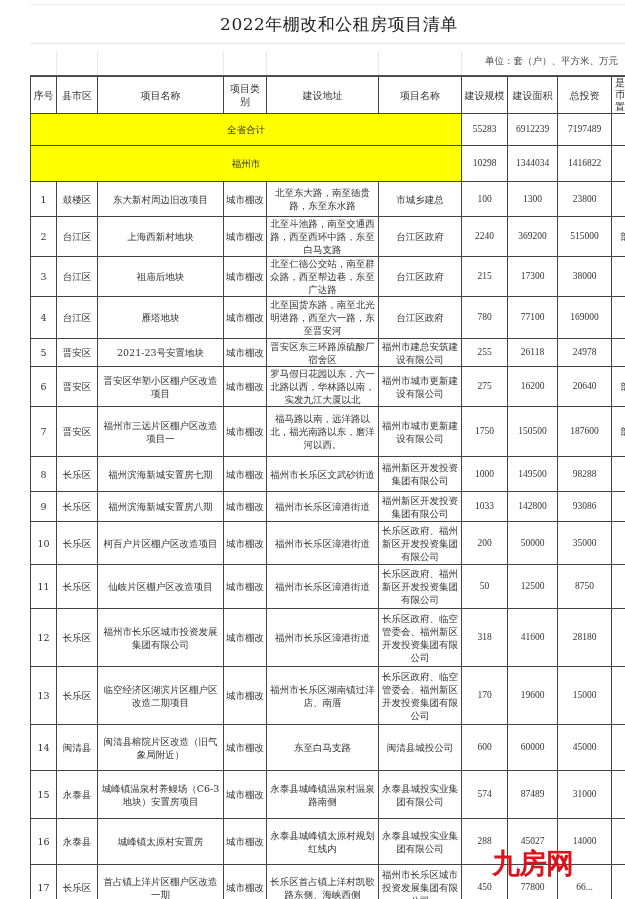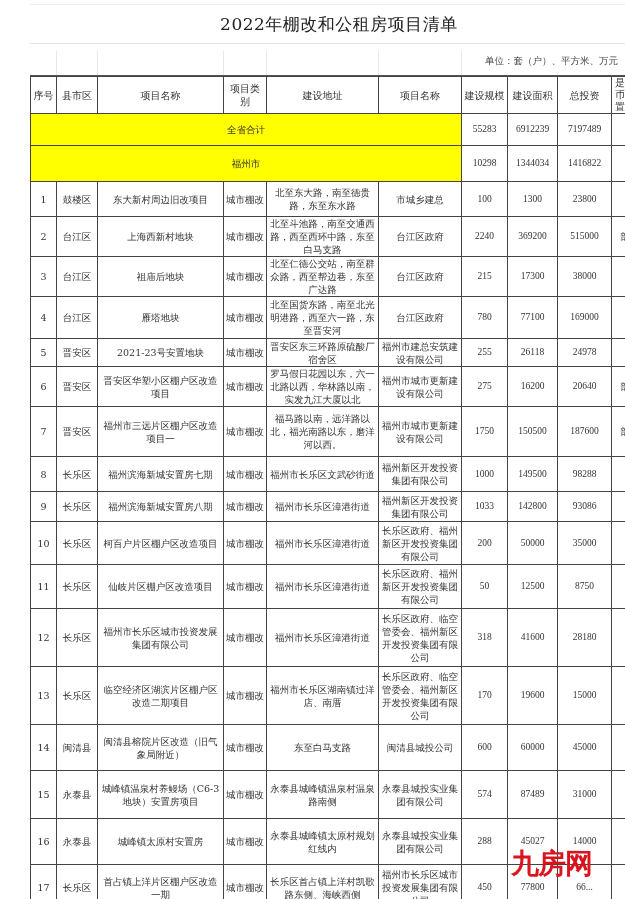--- a/index.html
+++ b/index.html
@@ -11,21 +11,21 @@
                font-size: 17px; color: #222; font-family: "DejaVu Serif", serif; letter-spacing: 0.5px; }
   .unit-row { height: 24px; position: relative; border-bottom: 1px solid #555; margin-top: 7px; }
   .unit-row .gl { position: absolute; top: 0; bottom: 0; border-left: 1px solid #e8e8e8; }
   .unit-row .unit { position: absolute; right: 30px; top: 4px; font-size: 9.5px; color: #444; }
   table { border-collapse: collapse; width: 618px; table-layout: fixed; font-size: 9.5px; }
   td, th { border: 1px solid #444; text-align: center; vertical-align: middle; padding: 0 2px;
            line-height: 13px; font-weight: normal; color: #333; }
   th { font-size: 10px; }
   .yellow td { background: #ffff00; }
   .num { font-size: 9.5px; font-family: "Liberation Serif", serif; }
-  .watermark { position: absolute; left: 511px; top: 848px; width: 104px; height: 48px; }
+  .watermark { position: absolute; left: 492px; top: 848px; width: 104px; height: 48px; }
   .wm-big { position: absolute; left: 0; top: 0; font-size: 28px; color: #d9141c; font-family: "DejaVu Sans", sans-serif;
             font-weight: bold; letter-spacing: -1px; line-height: 32px; }
   .wm-url { position: absolute; left: -10px; top: 33px; font-size: 10px; color: #d9141c;
             font-family: "Liberation Sans", sans-serif; background: rgba(255,255,255,0.85); padding: 0 2px; margin-top: 32px; }
 </style>
 </head>
 <body>
 
 <div class="sheet">
   <div class="title-row">2022年棚改和公租房项目清单</div>

